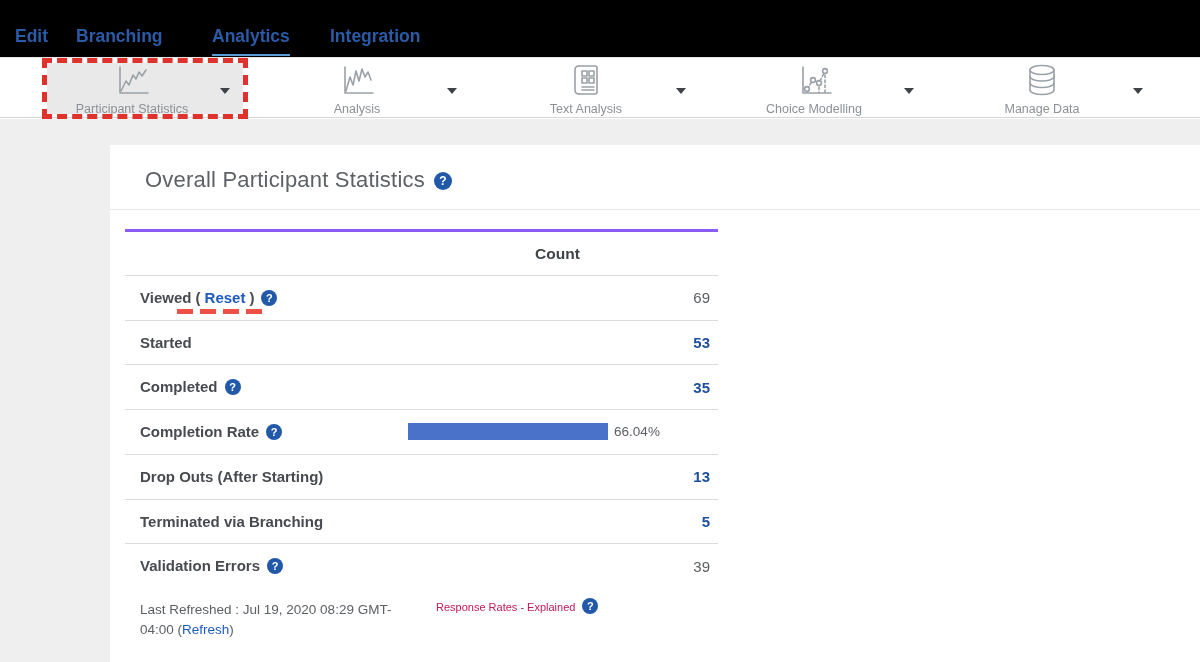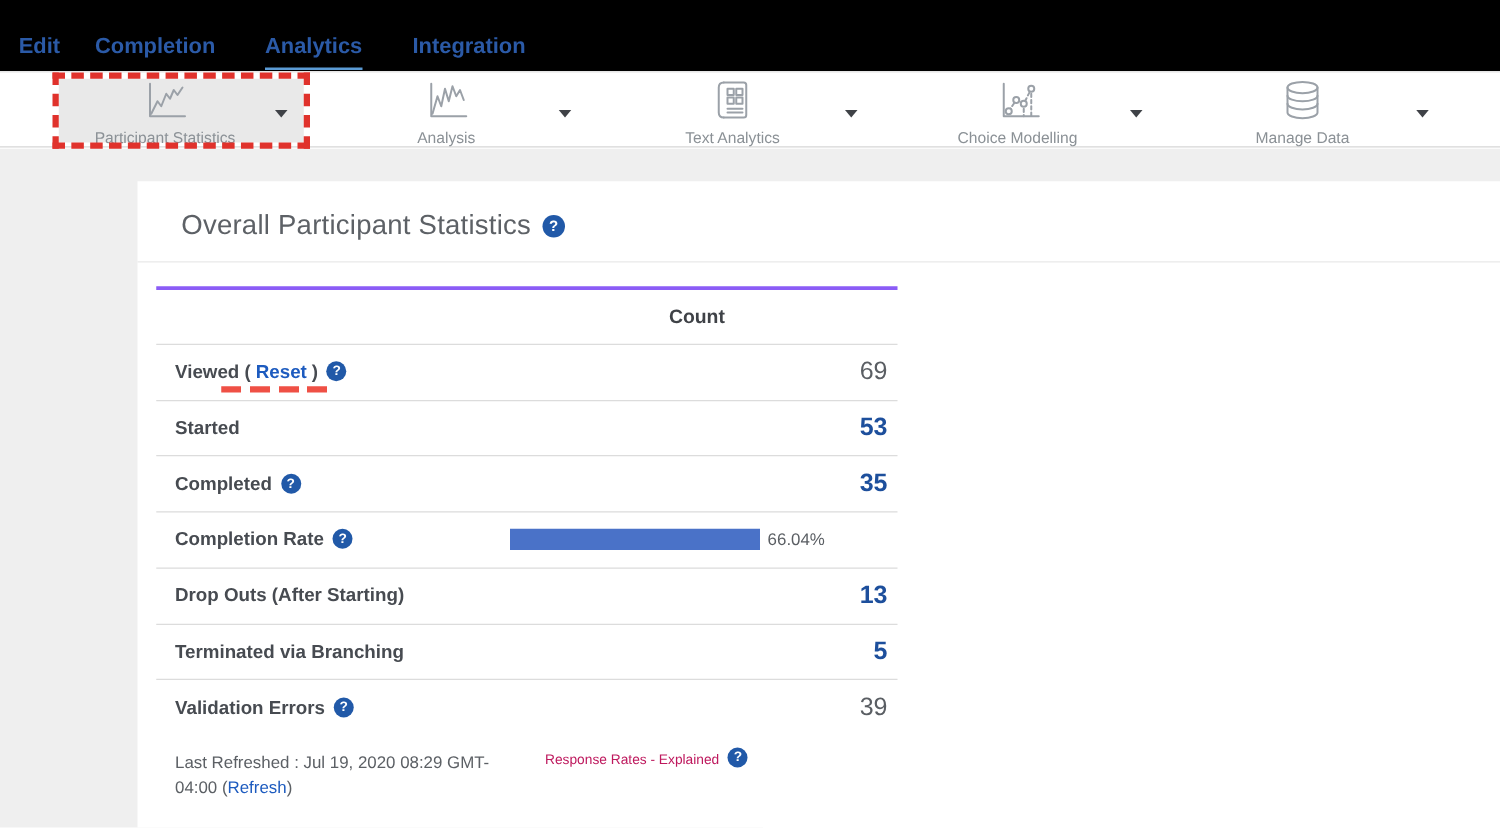--- a/index.html
+++ b/index.html
@@ -40,21 +40,21 @@
   
   .stats-table { position:absolute; left:15px; top:84px; width:593px; }
   .thead { height:46px; border-top:3px solid #8b5cf6; display:flex; align-items:center; }
   .count-header { margin-left:280px; width:305px; text-align:center;
     font-size:15.5px; font-weight:700; color:#3f4247; }
   .trow { position:relative; height:44.71px; border-top:1px solid #dcdcdc;
     display:flex; align-items:center; padding:0 8px 0 15px; }
   .trow-label { font-size:15px; font-weight:700; color:#474b51; white-space:nowrap; }
   .trow-label .help-icon { margin-left:7px; transform:translateY(-1px); }
   .reset-link { color:#1d5bbf; cursor:pointer; margin:2px 4px; }
-  .trow-value { margin-left:auto; font-size:20px; }
+  .trow-value { margin-left:auto; font-size:15px; }
   .val-muted { color:#5a5e63; font-weight:400; }
   .val-accent { color:#1d4f9c; font-weight:700; }
   .annotation-underline { position:absolute; left:52px; top:33px; width:86px; height:5px;
     background:repeating-linear-gradient(90deg,#ef5045 0 16px,transparent 16px 23px);
     pointer-events:none; }
   .bar-wrap { position:absolute; left:283px; top:0; height:100%; width:303px;
     display:flex; align-items:center; }
   .bar-fill { height:17px; background:#4a72c8; }
   .bar-label { margin-left:6px; font-size:13.5px; color:#5a5e63; white-space:nowrap; }
 
@@ -65,21 +65,21 @@
   .footer-right { position:absolute; left:283px; top:12px; font-size:11px; color:#be185d;margin-left:28px; }
   .footer-right .help-icon { margin-left:7px; transform:translateY(-2px); }
 
   .icon-svg { stroke:#9ba1a8; fill:none; stroke-width:1.6; stroke-linecap:round; stroke-linejoin:round; }
 </style>
 </head>
 <body>
 
 <div class="topnav">
   <span class="nav-item" style="left:15px">Edit</span>
-  <span class="nav-item" style="left:76px">Completion</span>
+  <span class="nav-item" style="left:76px">Branching</span>
   <span class="nav-item active" style="left:212px">Analytics</span>
   <span class="nav-item" style="left:330px">Integration</span>
 </div>
 
 <div class="toolbar">
 
   <div class="tb-highlight"></div>
   <div class="annotation-rect"></div>
 
   <div class="tb-main" style="left:37px">
@@ -109,21 +109,21 @@
       <svg class="icon-svg" width="40" height="34" viewBox="0 0 40 34">
         <path d="M13 3 h16 a2 2 0 0 1 2 2 v24 a2 2 0 0 1 -2 2 h-16"></path>
         <path d="M13 3 c-3 0 -4 2 -4 4 v20 c0 2 1 4 4 4"></path>
         <rect x="16" y="8" width="5" height="5"></rect>
         <rect x="23" y="8" width="5" height="5"></rect>
         <rect x="16" y="15" width="5" height="5"></rect>
         <rect x="23" y="15" width="5" height="5"></rect>
         <path d="M16 24 h12 M16 27 h12"></path>
       </svg>
     </span>
-    <span class="tb-label">Text Analytics</span>
+    <span class="tb-label">Text Analysis</span>
   </div>
   <span class="tb-caret" style="left:676px"></span>
 
   <div class="tb-main" style="left:719px">
     <span class="tb-icon">
       <svg class="icon-svg" width="40" height="34" viewBox="0 0 40 34">
         <path d="M9 4 V30 H37"></path>
         <path d="M13 26 L19 17 L25 20 L31 8" stroke-dasharray="2.5 2.5"></path>
         <path d="M31 12 V30 M25 24 V30" stroke-dasharray="2.5 2.5"></path>
         <circle cx="13" cy="26" r="2.4" fill="#ffffff"></circle>

